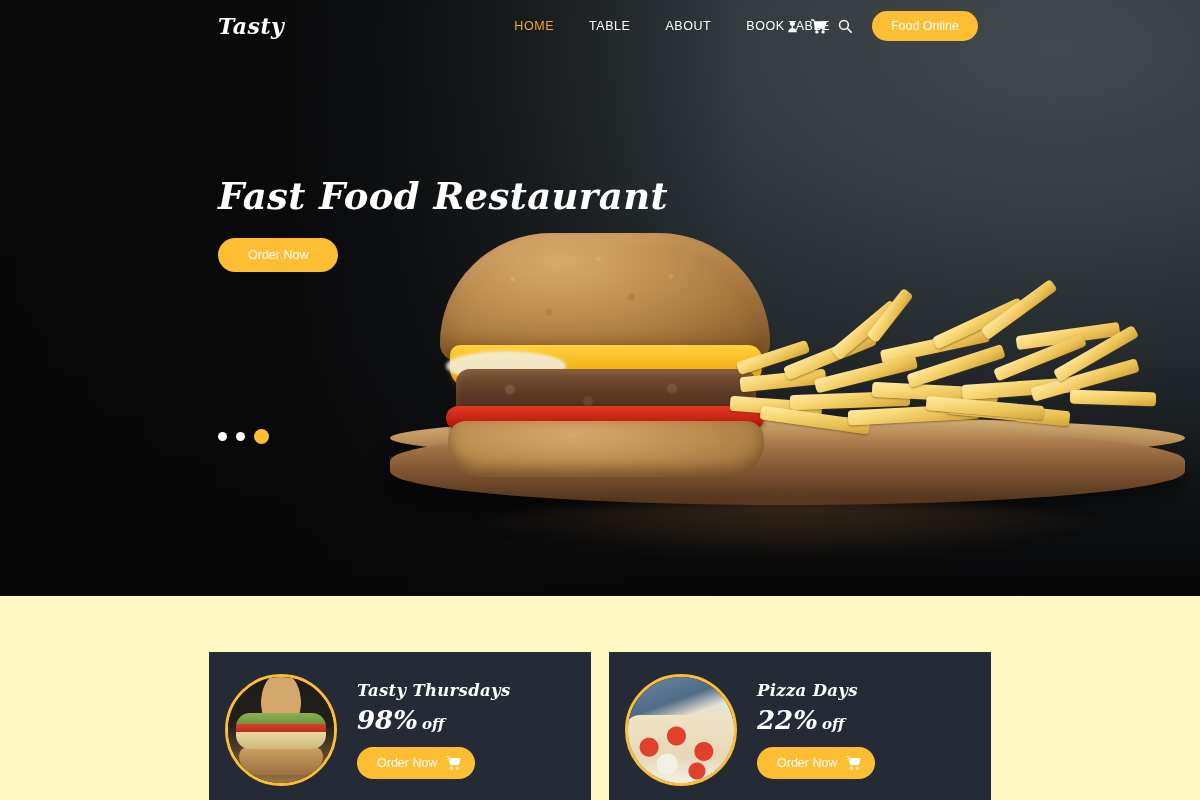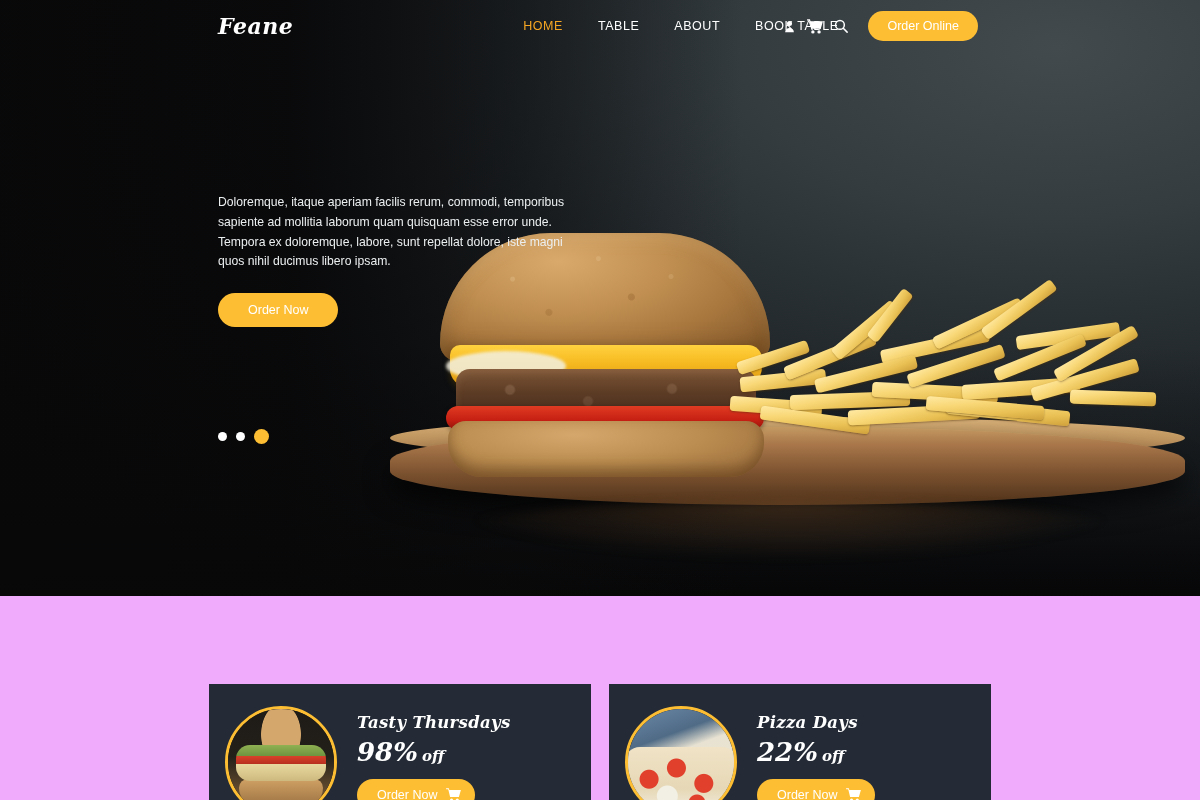--- a/index.html
+++ b/index.html
@@ -218,23 +218,23 @@
     position:absolute;
     border-radius:4px;
     background:linear-gradient(170deg,#ffe9a3 0%,#f8d776 35%,#e8bf52 70%,#cfa03b 100%);
     box-shadow:0 1px 2px rgba(80,50,10,.5);
   }
 
   
   .offers {
     position:absolute; left:0; top:596px;
     width:1200px; height:204px;
-    background:#f0abfc;
+    background:#fef9c3;
     display:flex; justify-content:center; gap:18px;
-    padding-top:88px;
+    padding-top:56px;
   }
   .offer-card {
     position:relative;
     width:382px; height:156px;
     background:#242b36;
     display:flex; align-items:center;
     padding-left:16px;
     overflow:visible;
   }
   .offer-img {
@@ -353,21 +353,21 @@
           <div class="fry" style="left: 262px; top: 70px; width: 96px; height: 13px; transform: rotate(-22deg);"></div>
           <div class="fry" style="left: 340px; top: 110px; width: 86px; height: 14px; transform: rotate(2deg);"></div>
           <div class="fry" style="left: 6px; top: 70px; width: 74px; height: 13px; transform: rotate(-18deg);"></div>
           <div class="fry" style="left: 196px; top: 120px; width: 118px; height: 14px; transform: rotate(5deg);"></div>
         </div>
     </div>
 
     <div class="hero-bg-vignette"></div>
 
     <header class="header">
-      <div class="logo">Feane</div>
+      <div class="logo">Tasty</div>
 
       <nav class="nav" id="nav-list">
           <a class="nav-item active">HOME</a>
           <a class="nav-item">TABLE</a>
           <a class="nav-item">ABOUT</a>
           <a class="nav-item">BOOK TABLE</a>
         </nav>
 
       <div class="header-right">
         <div class="icon-btn">
@@ -383,26 +383,26 @@
             <circle cx="6.6" cy="14.6" r="1.9"></circle>
             <circle cx="13.6" cy="14.6" r="1.9"></circle>
           </svg>
         </div>
         <div class="icon-btn">
           <svg width="14" height="14" viewBox="0 0 16 16" fill="none" stroke="#ffffff" stroke-width="1.7">
             <circle cx="6.8" cy="6.8" r="5"></circle>
             <line x1="10.6" y1="10.6" x2="15" y2="15" stroke-linecap="round"></line>
           </svg>
         </div>
-        <button class="order-online">Order Online</button>
+        <button class="order-online">Food Online</button>
       </div>
     </header>
 
     <div class="hero-content">
-      <p class="hero-desc">Doloremque, itaque aperiam facilis rerum, commodi, temporibus sapiente ad mollitia laborum quam quisquam esse error unde. Tempora ex doloremque, labore, sunt repellat dolore, iste magni quos nihil ducimus libero ipsam.</p>
+      <h1 class="hero-title">Fast Food Restaurant</h1>
       <button class="hero-btn">Order Now</button>
     </div>
 
     <div class="dots" id="carousel-dots">
         <span class="dot"></span>
         <span class="dot"></span>
         <span class="dot active"></span>
       </div>
   </section>
 

